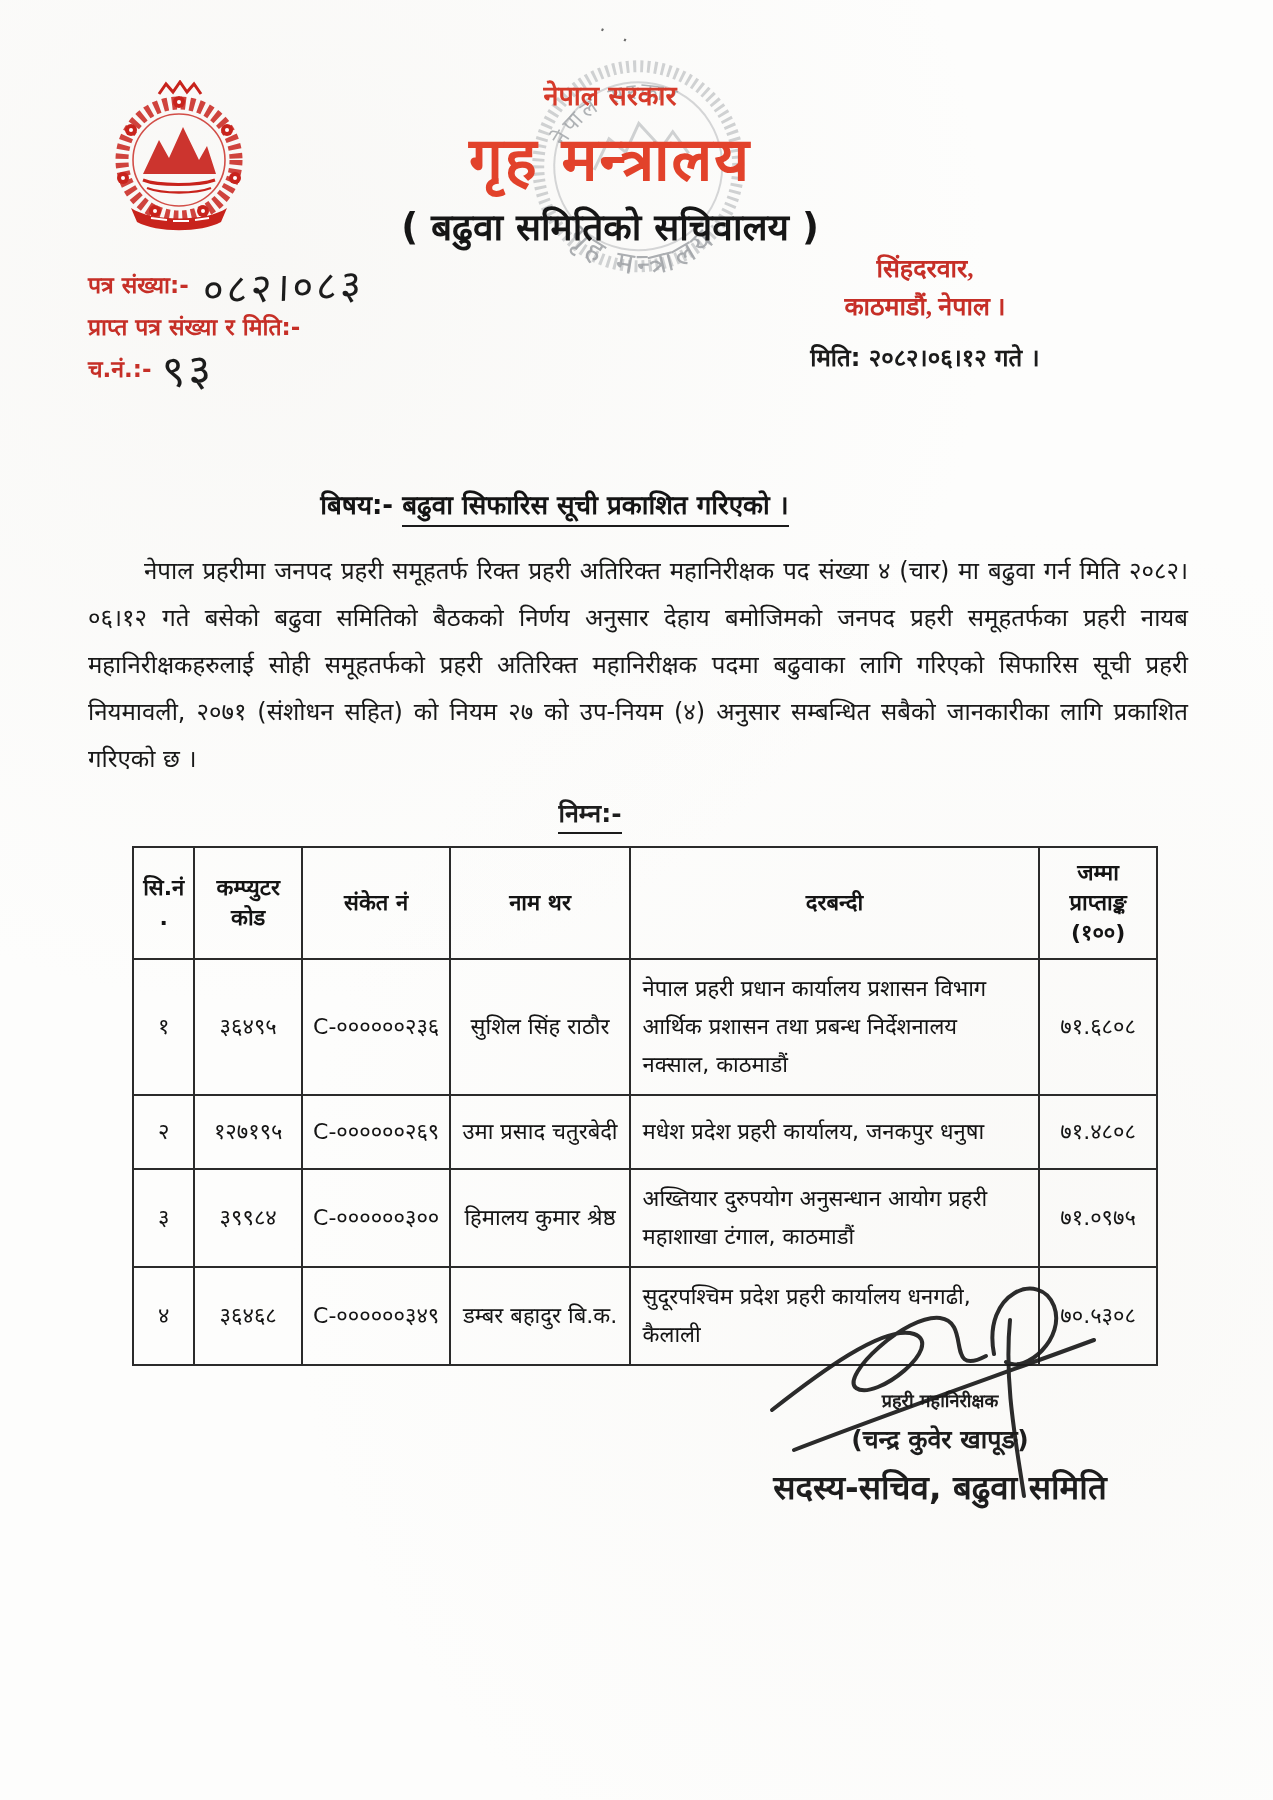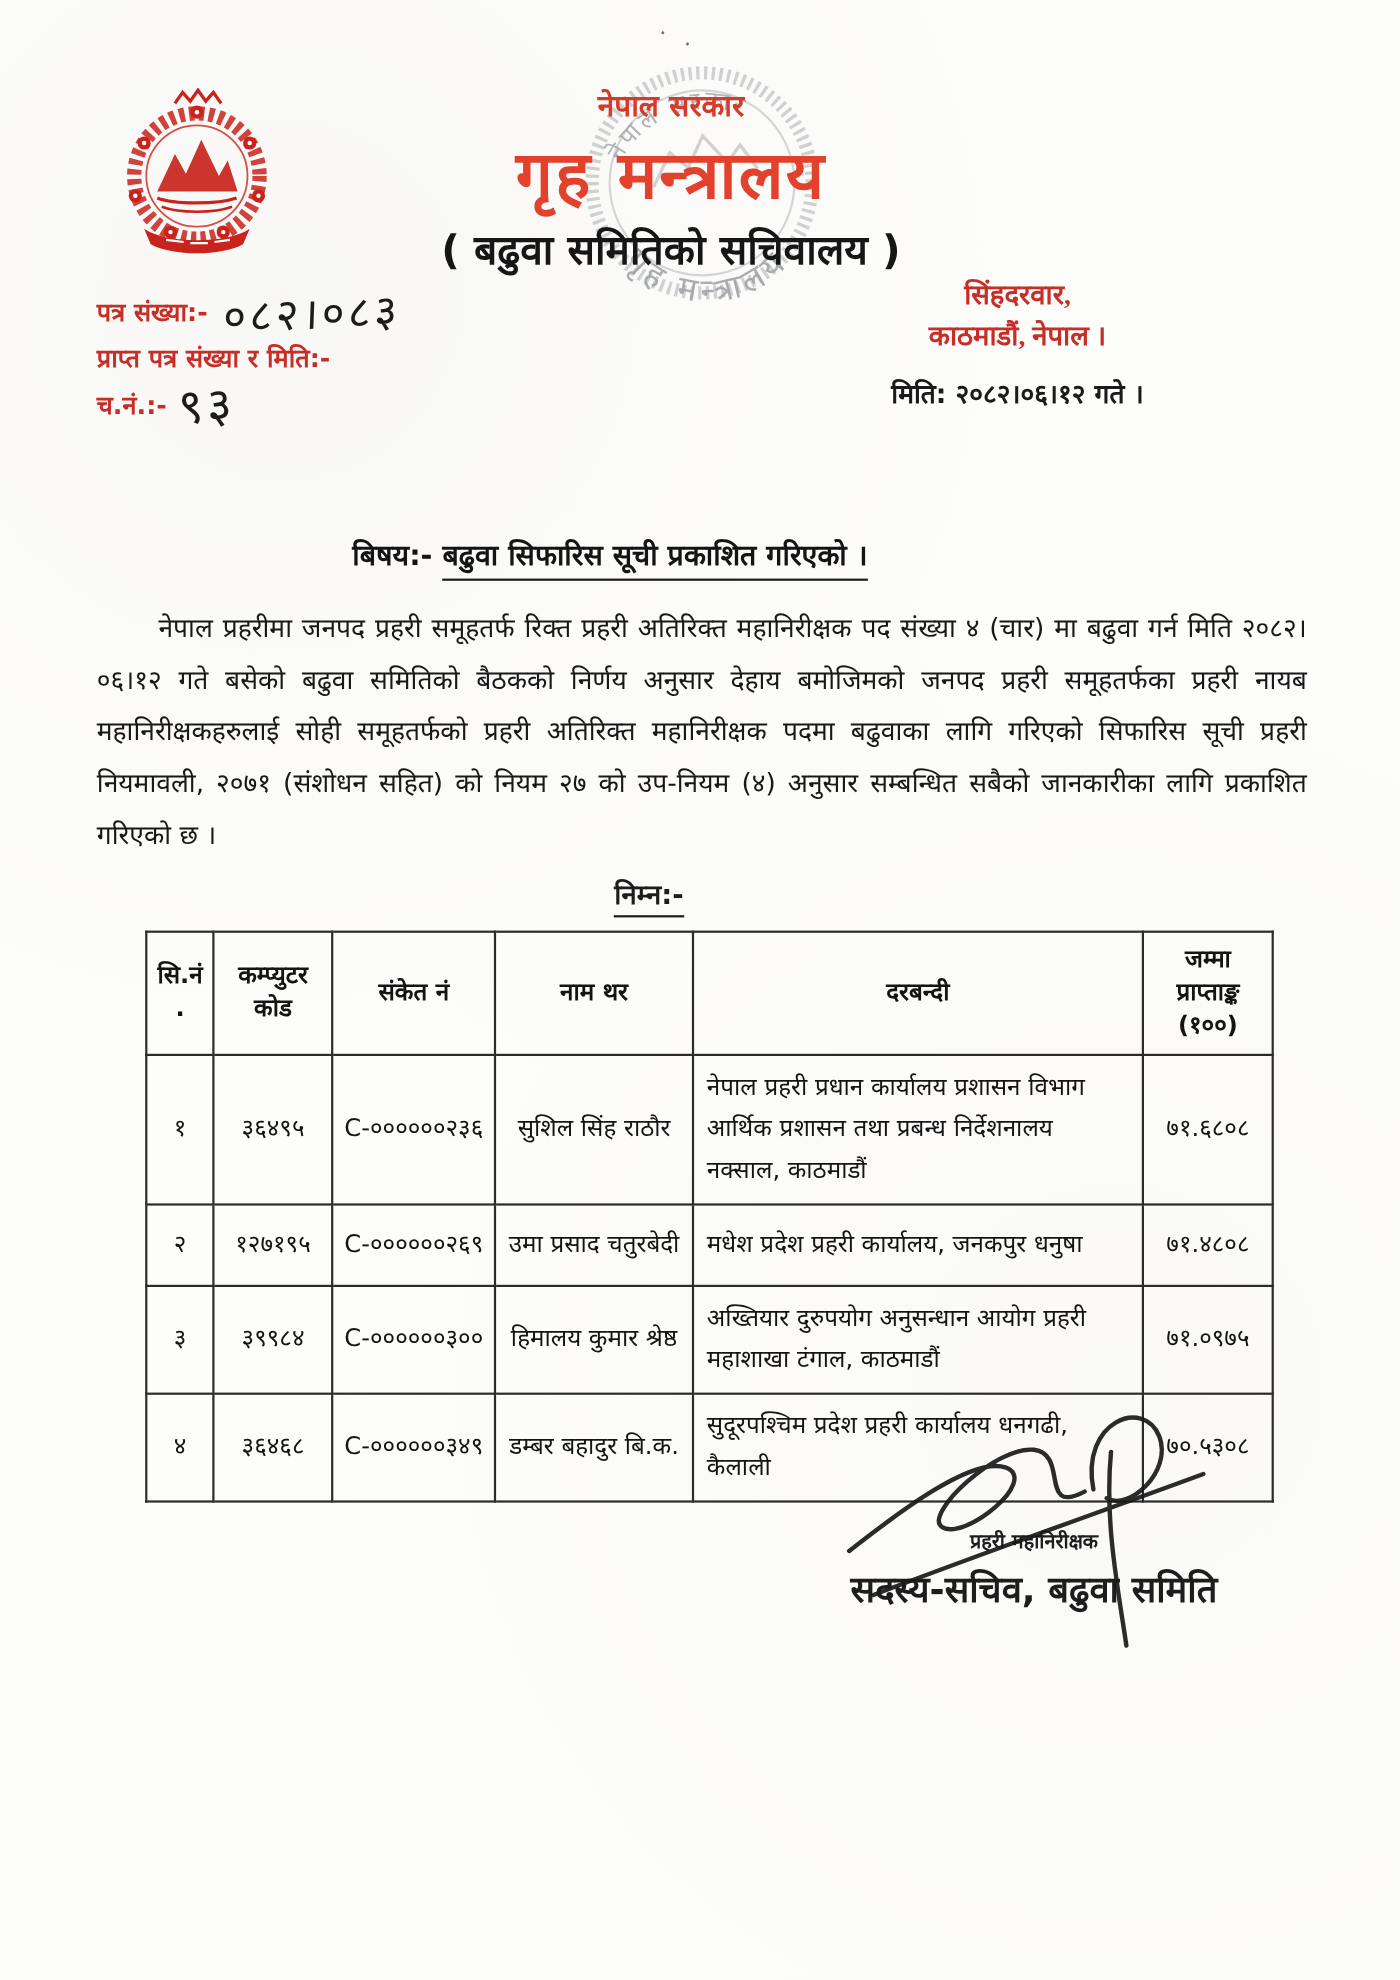--- a/index.html
+++ b/index.html
@@ -215,16 +215,17 @@
     <g stroke="#1a1a1a" stroke-width="4" fill="none" stroke-linecap="round" opacity="0.92">
       <path d="M14,148 C60,112 126,62 156,72 C188,83 118,140 98,126 C82,114 148,52 182,56 C214,60 186,116 228,94"></path>
       <path d="M236,92 C224,30 282,8 296,44 C308,76 268,112 248,100"></path>
       <path d="M252,58 C246,120 258,180 266,234"></path>
       <path d="M36,188 C140,148 244,112 336,78"></path>
     </g>
   </svg>
 
   <div class="abs sign-block">
     <div class="line1">प्रहरी महानिरीक्षक</div>
+    <div class="line2">(चन्द्र कुवेर खापूङ)</div>
     <div class="line3">सदस्य-सचिव, बढुवा समिति</div>
   </div>
 
 </div>
 
 </body></html>

